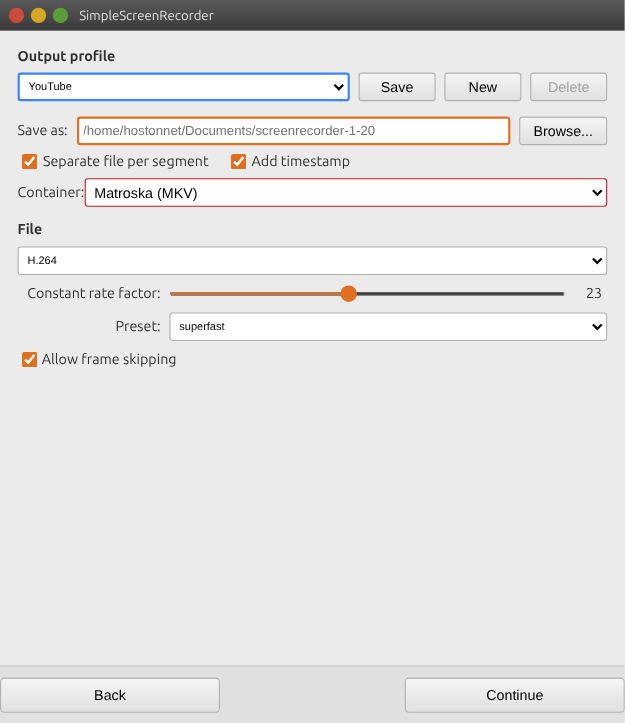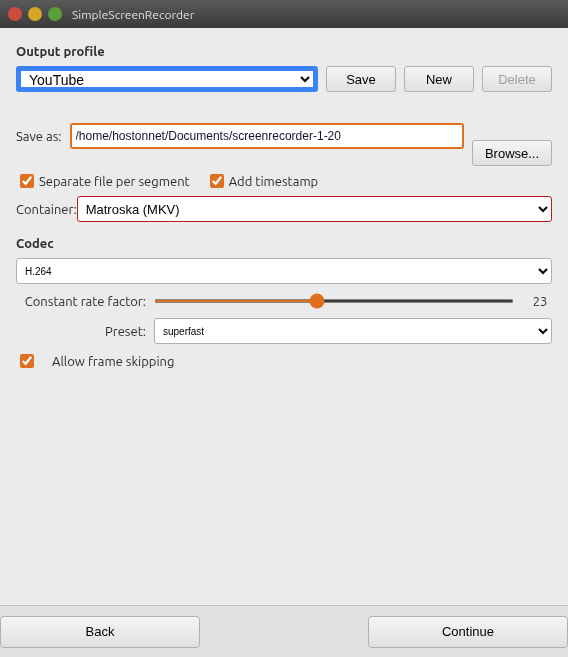--- a/index.html
+++ b/index.html
@@ -64,25 +64,25 @@
     .profile-row {
       display: flex;
       align-items: center;
       gap: 8px;
       margin-bottom: 14px;
     }
 
     .profile-select {
       flex: 1;
       height: 26px;
-      border: 5px solid #3b82f6;
+      border: 2px solid #3b82f6;
       background: white;
       border-radius: 3px;
       padding: 0 4px;
-      font-size: 14px;
+      font-size: 10px;
       appearance: auto;
     }
 
     .btn {
       height: 26px;
       min-width: 70px;
       border: 1px solid #b0b0b0;
       background: linear-gradient(to bottom, #f5f5f5, #e0e0e0);
       border-radius: 3px;
       cursor: pointer;
@@ -113,34 +113,33 @@
     }
 
     .save-as-input {
       flex: 1;
       height: 26px;
       border: 2px solid #e07020;
       border-radius: 3px;
       padding: 0 4px;
       font-size: 12px;
       background: white;
-      color: #0f172a;
+      color: #737373;
     }
 
     .browse-btn {
       height: 26px;
       min-width: 80px;
       border: 1px solid #b0b0b0;
       background: linear-gradient(to bottom, #f5f5f5, #e0e0e0);
       border-radius: 3px;
       cursor: pointer;
       font-size: 13px;
       padding: 0 0;
       white-space: nowrap;
-      margin-top: 34px;
     }
 
     .checkboxes-row {
       display: flex;
       align-items: center;
       gap: 20px;
       margin-bottom: 8px;
       margin-left: 4px;
     }
 
@@ -236,21 +235,21 @@
     .slider-value {
       min-width: 24px;
       text-align: center;
       font-size: 13px;
       margin-left: 6px;
     }
 
     .allow-skip-row {
       display: flex;
       align-items: center;
-      gap: 18px;
+      gap: 4px;
       margin-left: 4px;
       margin-top: 2px;
     }
 
     .allow-skip-row input[type="checkbox"] {
       accent-color: #e07020;
       width: 14px;
       height: 14px;
     }
 
@@ -321,21 +320,21 @@
       <select class="container-select">
         <option>Matroska (MKV)</option>
         <option>MP4</option>
         <option>AVI</option>
         <option>OGG</option>
       </select>
     </div>
   </div>
 
   <div class="video-section">
-    <div class="section-header" style="margin-top: 12px;">Codec</div>
+    <div class="section-header" style="margin-top: 12px;">File</div>
 
     <div class="field-row">
       <select class="field-select">
         <option>H.264</option>
         <option>H.265</option>
         <option>VP8</option>
         <option>VP9</option>
       </select>
     </div>
 

